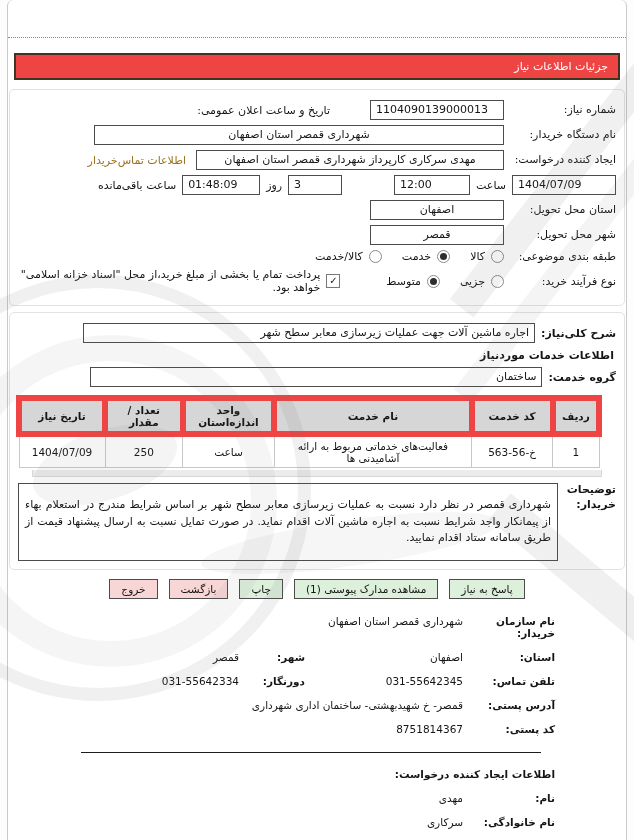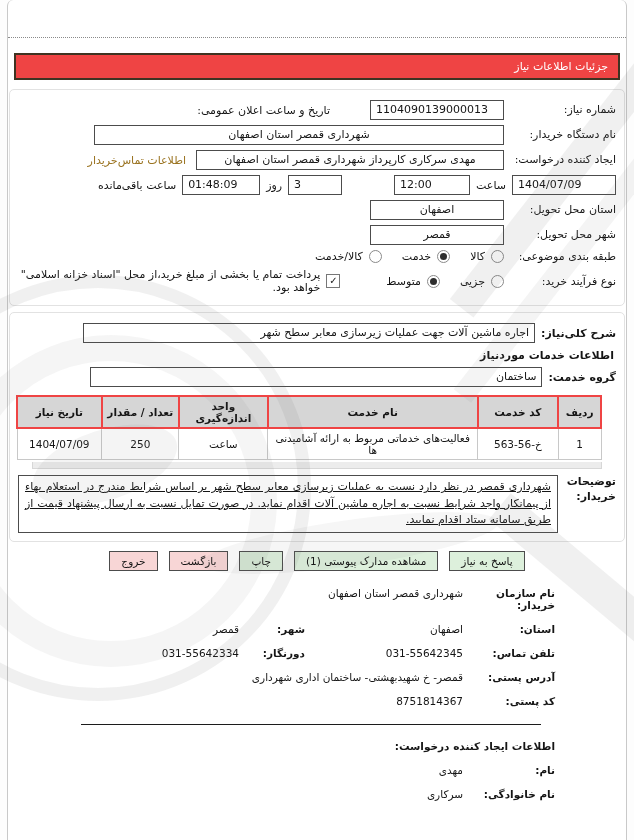--- a/index.html
+++ b/index.html
@@ -37,26 +37,26 @@
   .radio{width:11px;height:11px;border:1px solid #8a8a8a;border-radius:50%;
     display:inline-block;background:#fff;position:relative;flex-shrink:0;}
   .radio.sel::after{content:"";position:absolute;left:2px;top:2px;right:2px;bottom:2px;
     background:#2e2e2e;border-radius:50%;}
   .cbx{width:12px;height:12px;border:1px solid #777;display:inline-block;background:#fff;
     text-align:center;line-height:11px;font-size:10px;color:#222;flex-shrink:0;}
   .optlbl{margin-left:14px;}
   .bold{font-weight:bold;}
   .secline{margin:6px 2px 4px 2px;font-weight:bold;}
   table.svc{border-collapse:collapse;margin:8px 14px 2px 14px;width:586px;font-size:10.5px;}
-  table.svc th{background:#d6d6d6;border:2px solid #ef4444;padding:3px 4px;font-weight:bold;}
+  table.svc th{background:#d6d6d6;border:6px solid #ef4444;padding:3px 4px;font-weight:bold;}
   table.svc td{background:#fff;border:1px solid #c8c8c8;padding:3px 4px;text-align:center;}
   .tblfoot{height:6px;background:#ececec;margin:0 14px 6px 14px;border:1px solid #d7d7d7;border-top:none;}
   .notesrow{display:flex;gap:4px;margin:6px 0 2px 0;align-items:flex-start;}
   .noteslabel{width:54px;flex-shrink:0;font-weight:bold;line-height:1.35;}
-  .notesbox{border:1px solid #4c4c4c;background:#fff;flex:1;padding:3px 6px;line-height:1.5;text-align:justify;text-decoration:underline;}
+  .notesbox{border:1px solid #4c4c4c;background:#fff;flex:1;padding:13px 6px;line-height:1.5;text-align:justify;}
   .btnrow{display:flex;justify-content:center;gap:11px;margin:9px 0 16px 0;}
   .btn{border:1px solid #4c4c4c;height:20px;line-height:18px;padding:0 11px;
     font-size:10.5px;box-sizing:border-box;white-space:nowrap;cursor:pointer;text-align:right;}
   .btn.green{background:#ddf0dc;}
   .btn.pink{background:#f8d6d6;}
   .print{width:476px;margin:4px auto 0 auto;font-size:10.5px;}
   .pbar{height:22px;line-height:22px;background:#97743c;color:#fff;
     padding-right:8px;font-weight:bold;margin-bottom:14px;}
   .prow{display:flex;align-items:flex-start;margin:12px 0;}
   .plabel{width:92px;flex-shrink:0;font-weight:bold;text-align:right;}
@@ -164,21 +164,21 @@
         <span class="bold" style="flex-shrink:0;">گروه خدمت:</span>
         <span class="box" style="width:452px;">ساختمان</span>
       </div>
 
       <table class="svc">
         <thead>
           <tr>
             <th style="width:34px;">ردیف</th>
             <th style="width:76px;">کد خدمت</th>
             <th style="width:235px;">نام خدمت</th>
-            <th style="width:84px;">واحد اندازه‌گیری</th>
+            <th style="width:84px;">واحد اندازه‌استان</th>
             <th style="width:76px;">تعداد / مقدار</th>
             <th style="width:78px;">تاریخ نیاز</th>
           </tr>
         </thead>
         <tbody>
           <tr>
             <td>1</td>
             <td>خ-56-563</td>
             <td>فعالیت‌های خدماتی مربوط به ارائه آشامیدنی ها</td>
             <td>ساعت</td>

